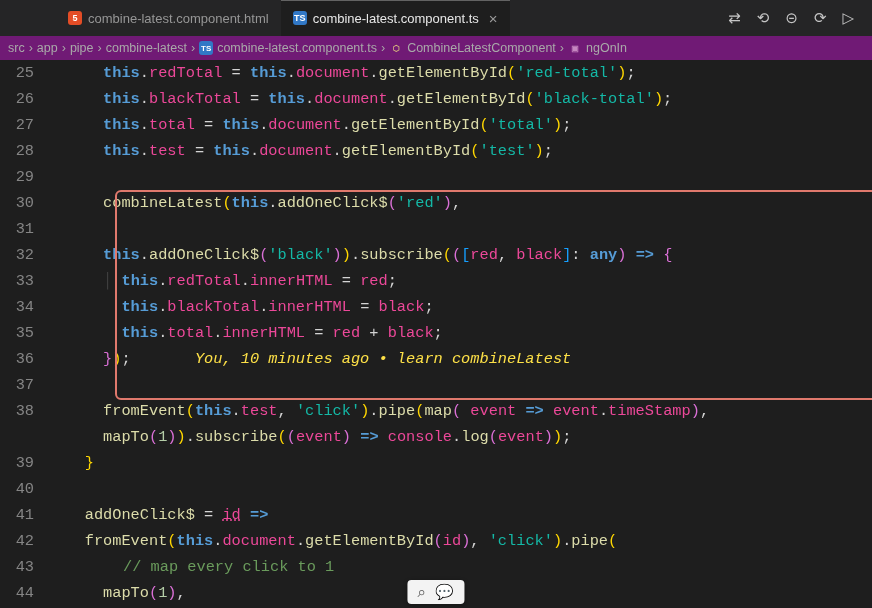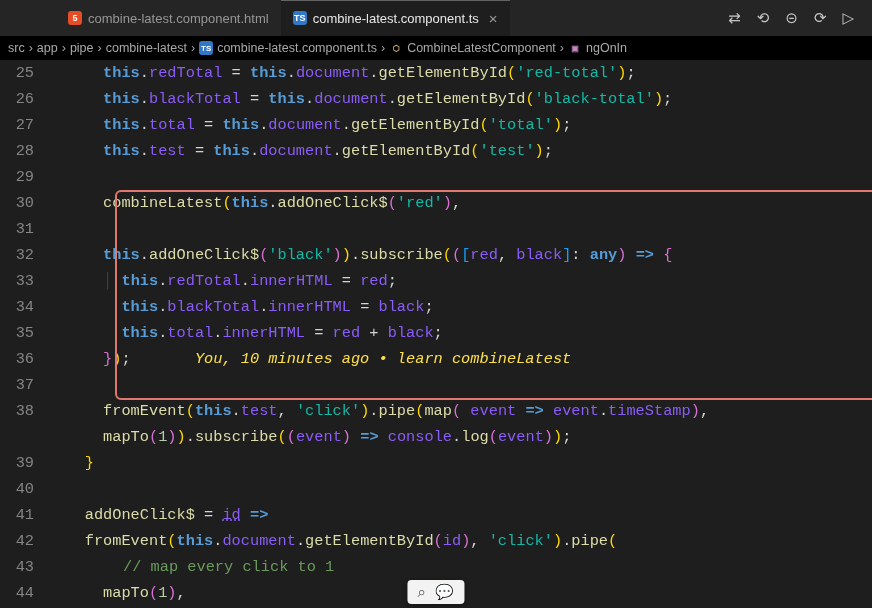--- a/index.html
+++ b/index.html
@@ -10,37 +10,37 @@
   .tab { display:flex; align-items:center; height:36px; padding:0 12px;
     font-size:13px; color:#969696; position:relative; gap:6px; cursor:pointer;}
   .tab.active { background:#1e1e1e; color:#e7e7e7; }
   .tab.active::after{content:"";position:absolute;left:0;right:0;top:0;height:1px;background:#636363;}
   .ts-icon,.html-icon{width:14px;height:14px;display:inline-flex;align-items:center;justify-content:center;border-radius:3px;font-size:9px;font-weight:bold;}
   .html-icon{background:#e44d26;color:#fff;}
   .ts-icon{background:#3178c6;color:#fff;}
   .close-x{color:#9b9b9b;font-size:15px;padding-left:4px;}
   .actions{margin-left:auto;display:flex;gap:16px;padding:0 18px;color:#c5c5c5;}
   .actions span{font-size:15px;cursor:pointer;}
-  .crumbs{display:flex;align-items:center;height:24px;background:#000000;
+  .crumbs{display:flex;align-items:center;height:24px;background:#701a75;
     font-size:12.5px;color:#a9a9a9;padding:0 8px;overflow:hidden;white-space:nowrap;}
   .crumbs .sep{margin:0 4px;color:#a9a9a9;}
   .crumbs .ic{width:14px;height:14px;display:inline-flex;align-items:center;justify-content:center;border-radius:3px;font-size:8px;font-weight:bold;margin-right:4px;}
   .ic.ts{background:#3178c6;color:#fff;}
   .ic.sym{color:#d7ba7d;}
   .ic.cube{color:#c586c0;}
   .editor{display:flex;font-family:Consolas,"Courier New",monospace;
     font-size:15.3px;line-height:26px;position:relative;}
   .gutter{width:48px;text-align:right;color:#858585;padding-right:14px;
     user-select:none;flex:none;}
   .code{flex:1;position:relative;white-space:pre;}
   .box{position:absolute;border:2px solid #e0796d;border-radius:6px;
     left:67px;top:130px;width:794px;height:210px;pointer-events:none;}
   .k{color:#569cd6;font-weight:bold;}      
   .m{color:#dcdcaa;}      
-  .p{color:#8b5cf6;}      
+  .p{color:#ec4899;}      
   .s{color:#14b8a6;}      
   .c{color:#6a9b5c;margin-left:20px;}      
   .n{color:#b5cea8;}      
   .bl{color:#fde047;font-style:italic;}
   .yb{color:#ffd700;}     
   .pb{color:#da70d6;}     
   .bb{color:#169fff;}     
   .ln{display:block;}
   .indent-guide{color:#404040;}
   .qbar{position:absolute;bottom:4px;left:50%;transform:translateX(-50%);

